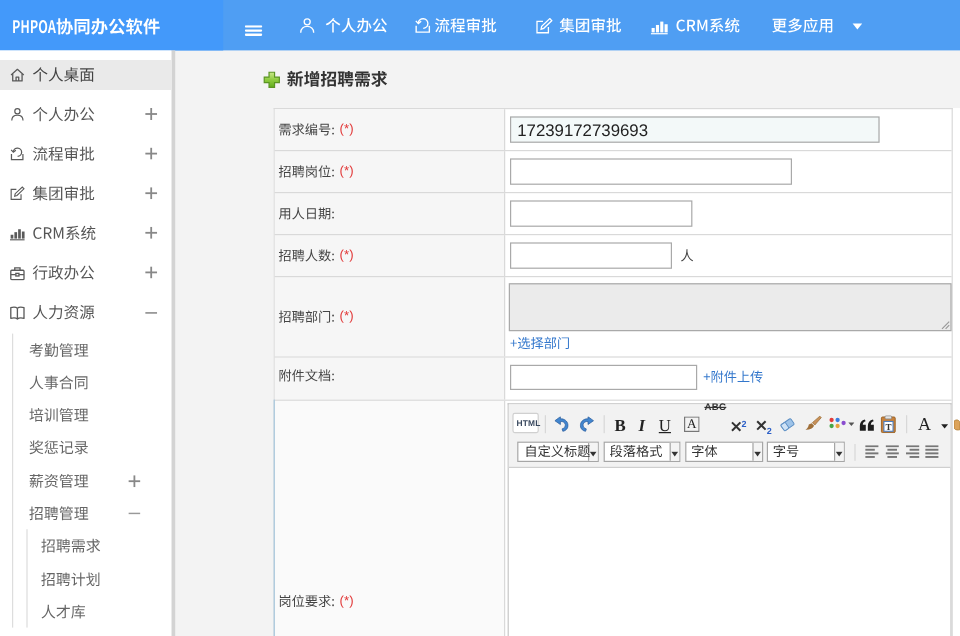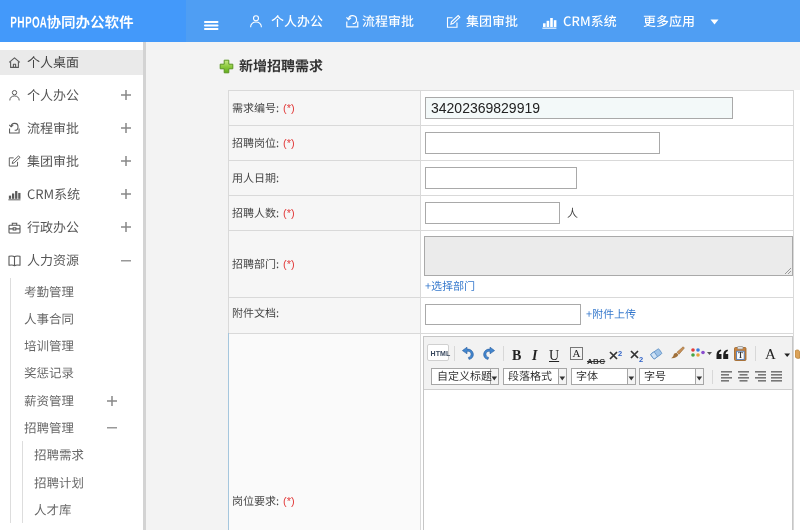--- a/index.html
+++ b/index.html
@@ -163,21 +163,21 @@
 <div class="abs" style="left:229px;top:160px;width:564px;height:1px;background:#d9d9d9"></div>
 <div class="abs" style="left:229px;top:196px;width:192px;height:34px;background:#f6f6f6;border-right:1px solid #d9d9d9;box-sizing:border-box"></div>
 <div class="abs" style="left:229px;top:195px;width:564px;height:1px;background:#d9d9d9"></div>
 <div class="abs" style="left:229px;top:231px;width:192px;height:66px;background:#f6f6f6;border-right:1px solid #d9d9d9;box-sizing:border-box"></div>
 <div class="abs" style="left:229px;top:230px;width:564px;height:1px;background:#d9d9d9"></div>
 <div class="abs" style="left:229px;top:298px;width:192px;height:35px;background:#f6f6f6;border-right:1px solid #d9d9d9;box-sizing:border-box"></div>
 <div class="abs" style="left:229px;top:297px;width:564px;height:1px;background:#d9d9d9"></div>
 <div class="abs" style="left:229px;top:334px;width:192px;height:196px;background:#fafafa;border-right:1px solid #d9d9d9;box-sizing:border-box"></div>
 <div class="abs" style="left:229px;top:333px;width:564px;height:1px;background:#d9d9d9"></div>
 <div class="abs" style="left:228px;top:333px;width:1px;height:197px;background:#a5c6dd"></div>
-<div class="inp" style="left:425px;top:97px;width:308px;height:22px;background:#f3f9f9;color:#222;font-size:14px;line-height:20px;padding-left:5px">34202369829919</div>
+<div class="inp" style="left:425px;top:97px;width:308px;height:22px;background:#f3f9f9;color:#222;font-size:14px;line-height:20px;padding-left:5px">17239172739693</div>
 <div class="inp" style="left:425px;top:131.5px;width:235px;height:22px"></div>
 <div class="inp" style="left:425px;top:166.5px;width:152px;height:22px"></div>
 <div class="inp" style="left:425px;top:201.5px;width:135px;height:22px"></div>
 <div class="inp" style="left:424px;top:236px;width:369px;height:40px;background:#ebebeb"></div>
 <svg class="abs" style="left:784px;top:267px" width="8" height="8">
     <g stroke="#999" stroke-width="1">
       <path d="M1,7 L7,1 M4,7 L7,4"></path>
     </g>
   </svg>
 <div class="inp" style="left:425px;top:304px;width:156px;height:21px"></div>
@@ -196,21 +196,21 @@
       <path d="M0.4,3.6 L5.0,0.2 L5.0,2.1 C8.1,1.7 10.9,3.9 11.3,6.8 C11.7,9.6 9.8,12.0 7.0,12.4 L6.4,10.4 C8.1,10.0 9.3,8.5 9.1,6.9 C8.8,5.1 7.0,3.9 5.0,4.3 L5.0,6.8 z" fill="#4286cf" stroke="#2a5c9c" stroke-width="0.6" stroke-linejoin="round"></path>
     </g>
   </svg>
 <div class="abs" style="left:512px;top:348px;font:bold 14px 'Liberation Serif';color:#222">B</div>
 <div class="abs" style="left:532px;top:348px;font:italic bold 14px 'Liberation Serif';color:#222">I</div>
 <div class="abs" style="left:549px;top:348px;font:14px 'Liberation Serif';color:#222;text-decoration:underline">U</div>
 <svg class="abs" style="left:570px;top:347px" width="13" height="13">
     <rect x="0.5" y="0.5" width="12" height="12" fill="none" stroke="#777"></rect>
     <text x="6.5" y="10" font-family="Liberation Serif" font-size="11" text-anchor="middle" fill="#222">A</text>
   </svg>
-<div class="abs" style="left:587px;top:357px;font:bold 8px 'Liberation Sans';color:#333;text-decoration:line-through;letter-spacing:0.3px">ABC</div>
+<div class="abs" style="left:587px;top:335px;font:bold 8px 'Liberation Sans';color:#333;text-decoration:line-through;letter-spacing:0.3px">ABC</div>
 <svg class="abs" style="left:609px;top:349px" width="14" height="12">
     <path d="M1,3 L8,10 M8,3 L1,10" stroke="#333" stroke-width="1.7"></path>
     <text x="9" y="6.5" font-family="Liberation Sans" font-size="7.5" font-weight="bold" fill="#2b5fc7">2</text>
   </svg>
 <svg class="abs" style="left:630px;top:349px" width="14" height="13">
     <path d="M1,2 L8,9 M8,2 L1,9" stroke="#333" stroke-width="1.7"></path>
     <text x="9" y="12.5" font-family="Liberation Sans" font-size="7.5" font-weight="bold" fill="#2b5fc7">2</text>
   </svg>
 <svg class="abs" style="left:649px;top:347px" width="14" height="13" viewBox="0 0 14 13">
     <g transform="rotate(-35 7 6.5)">

